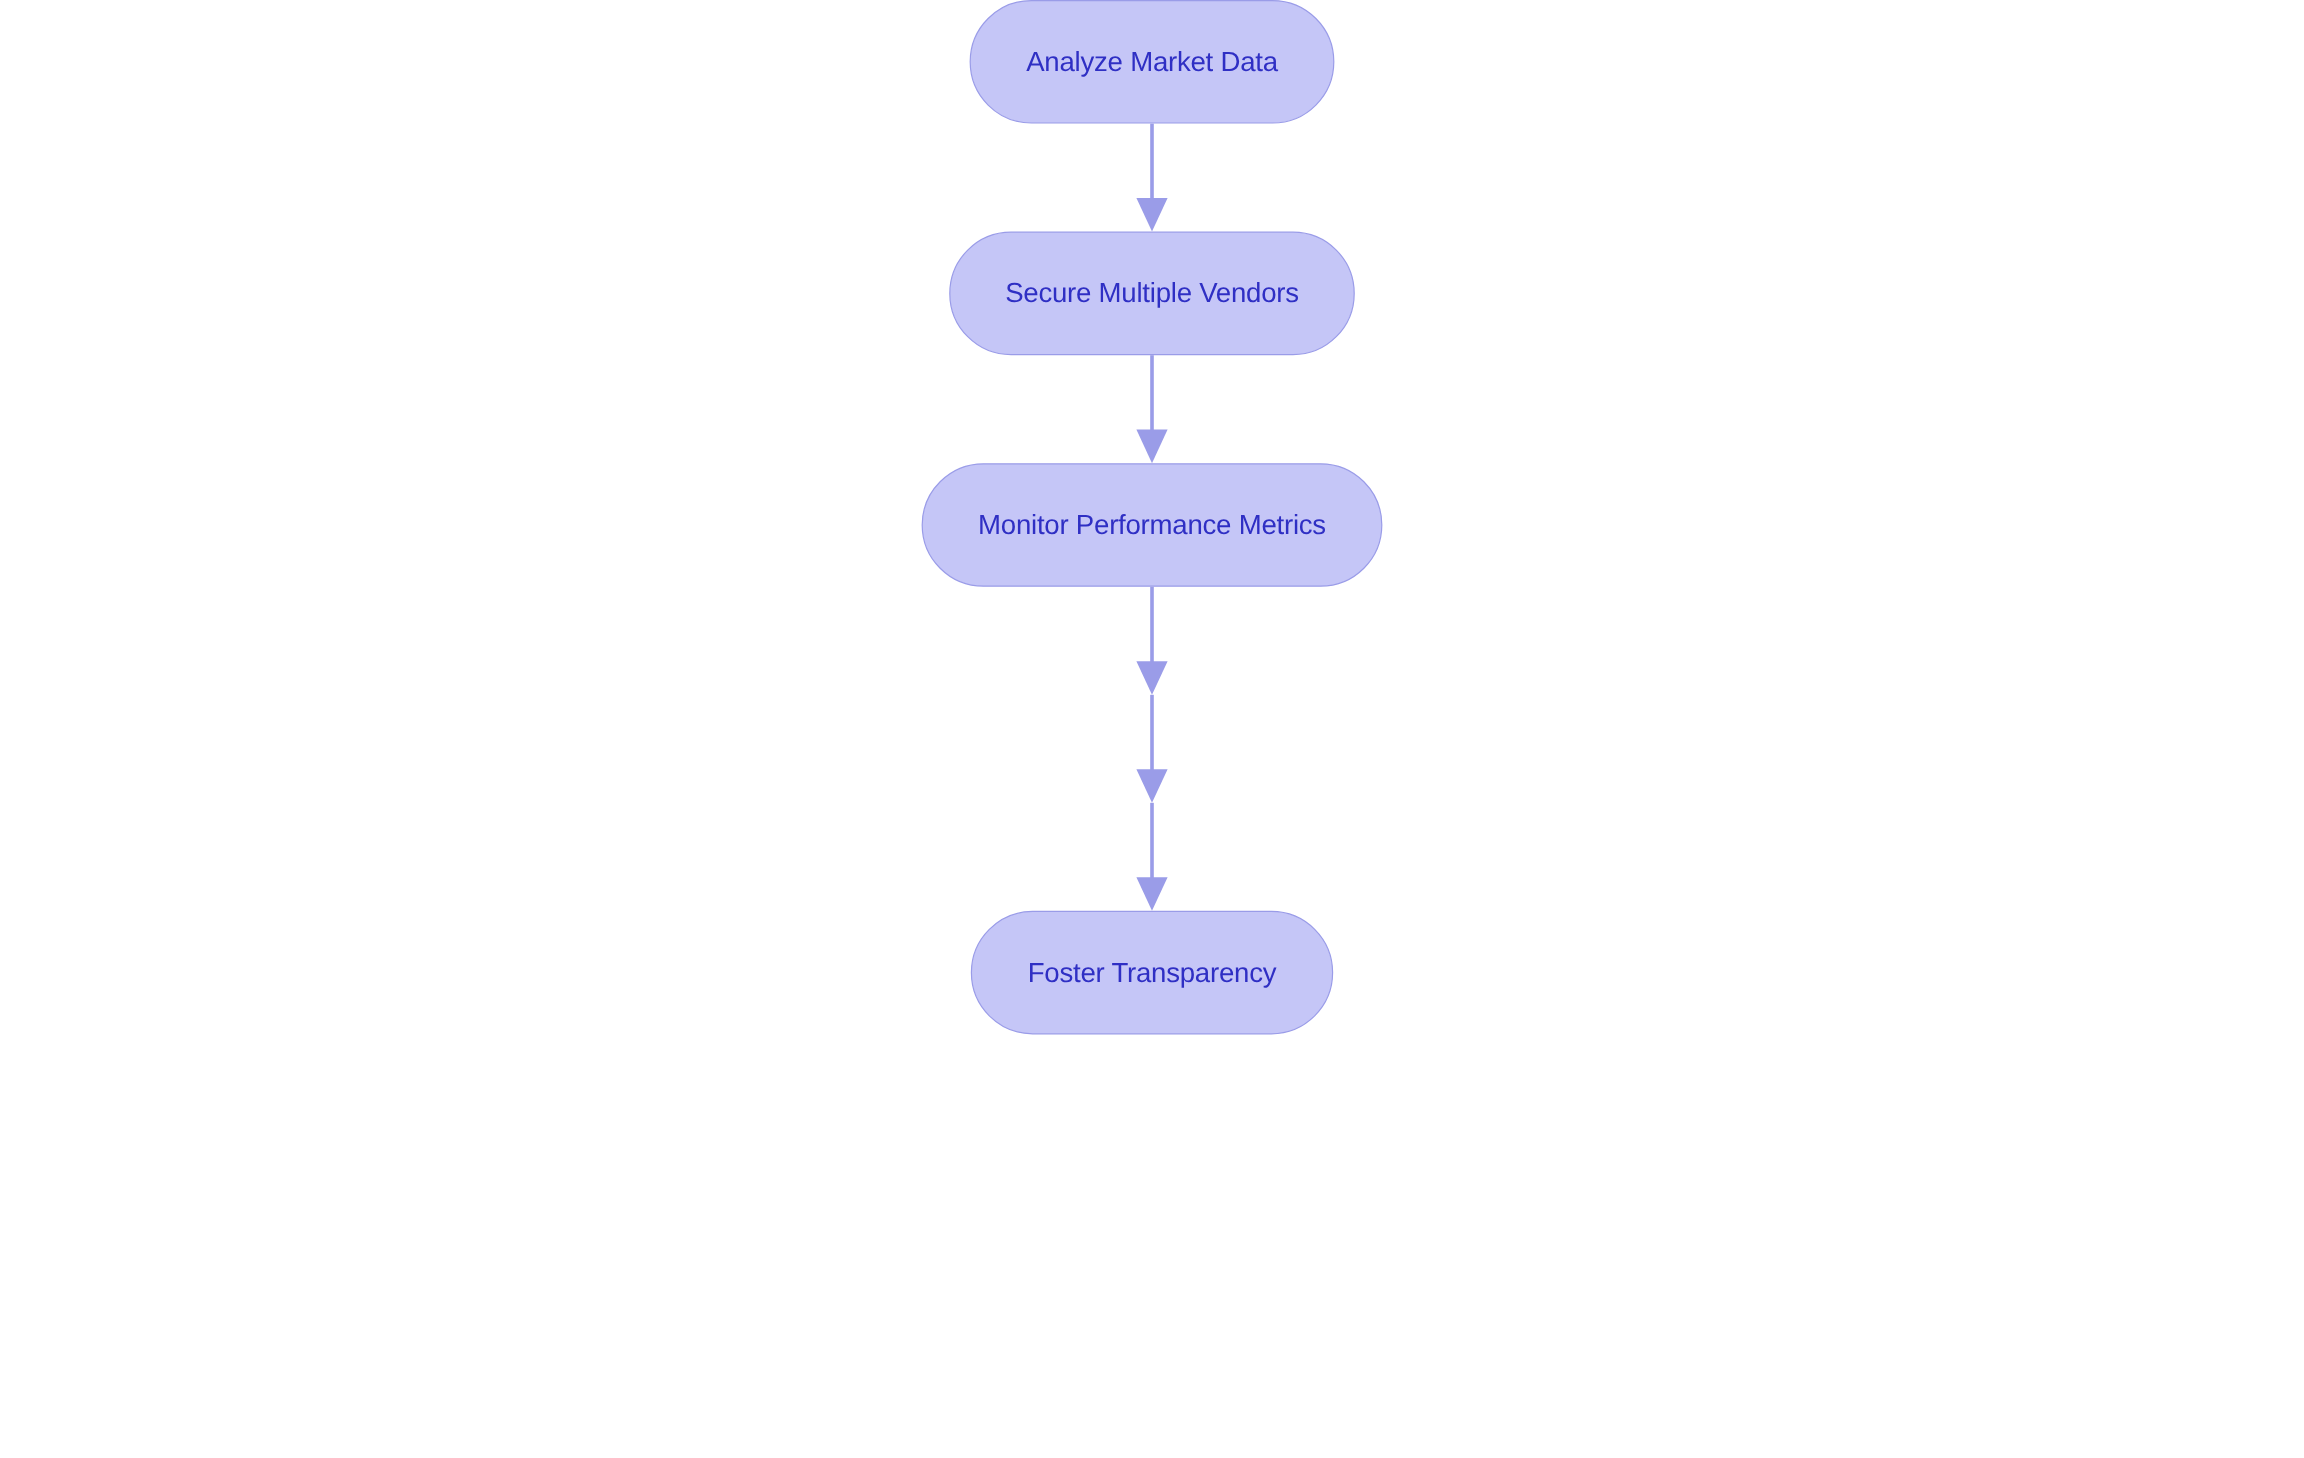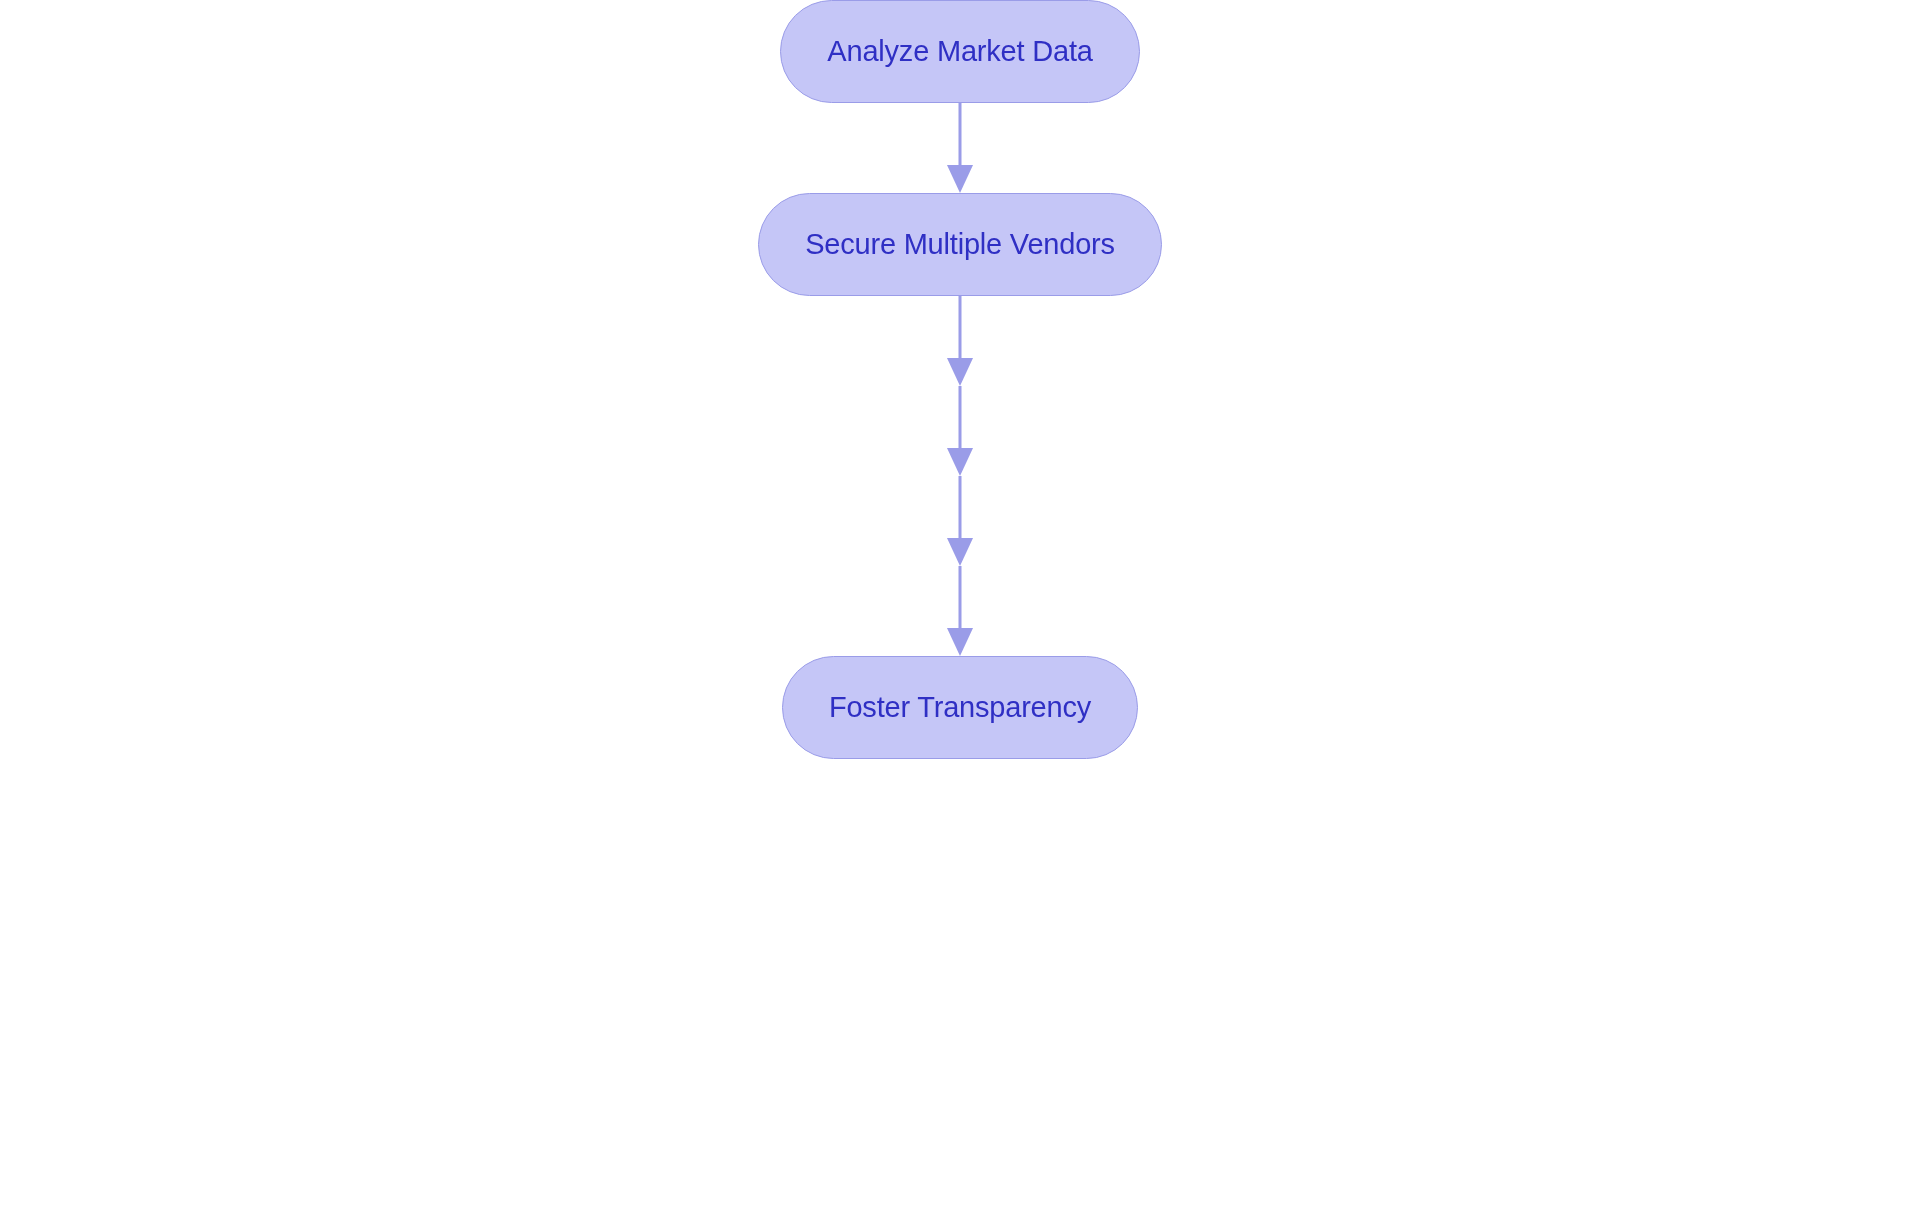--- a/index.html
+++ b/index.html
@@ -39,21 +39,21 @@
   .flow-node {
     box-sizing: border-box;
     height: 103px;
     border-radius: 52px;
     background: #c5c6f7;
     border: 1.6px solid #9a9ce8;
     color: #2f2fc4;
     display: flex;
     align-items: center;
     justify-content: center;
-    font-size: 29px;
+    font-size: 23px;
     font-weight: 400;
     letter-spacing: -0.2px;
     white-space: nowrap;
     padding: 0 46px;
     user-select: none;
   }
 
   
   .flow-connector {
     height: 90px;
@@ -112,20 +112,23 @@
 
     <div class="flow-node">
       <span>Secure Multiple Vendors</span>
     </div>
 
     <div class="flow-connector">
       <div class="conn-line"></div>
       <div class="conn-head"></div>
     </div>
 
+    <div class="flow-node">
+      <span>Monitor Performance Metrics</span>
+    </div>
 
     <div class="flow-connector">
       <div class="conn-line"></div>
       <div class="conn-head"></div>
     </div>
 
 
     <div class="flow-connector">
       <div class="conn-line"></div>
       <div class="conn-head"></div>

